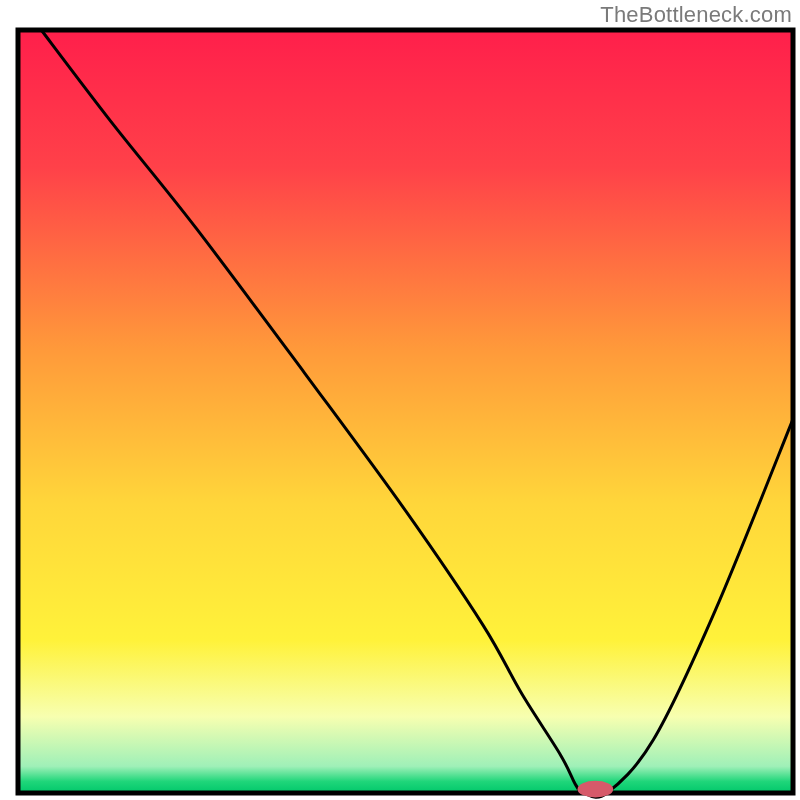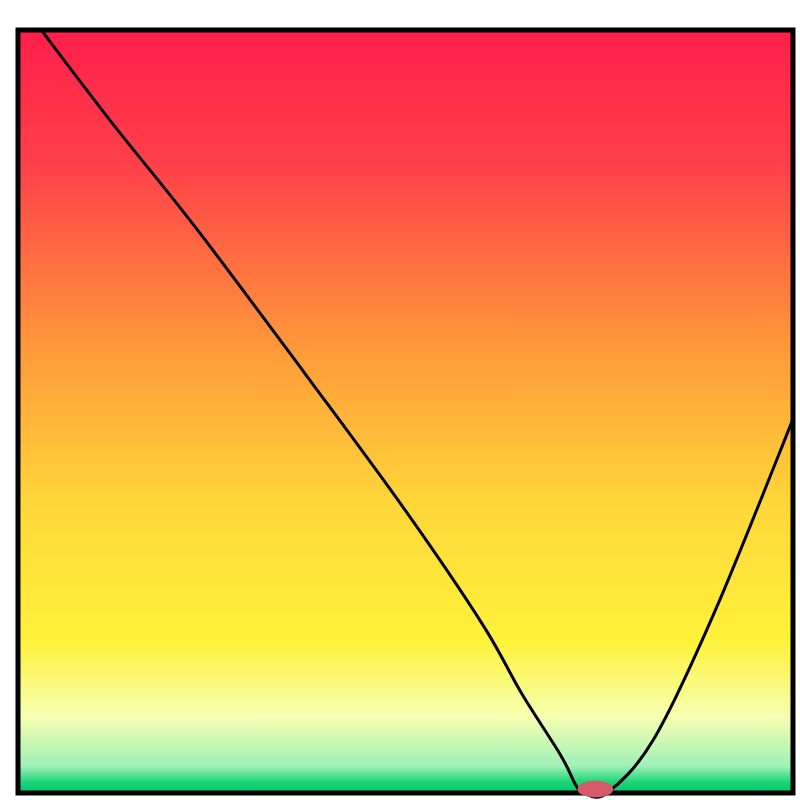--- a/index.html
+++ b/index.html
@@ -30,20 +30,21 @@
     top: 0;
     width: 800px;
     height: 800px;
   }
 </style>
 </head>
 <body>
 
 <div class="stage">
 
+  <div class="watermark">TheBottleneck.com</div>
 
   <svg class="chart" viewBox="0 0 800 800">
     <defs>
       <linearGradient id="bg-grad" x1="0" y1="0" x2="0" y2="1">
       <stop offset="0%" stop-color="#ff1f4b"></stop>
           <stop offset="18%" stop-color="#ff4149"></stop>
           <stop offset="42%" stop-color="#ff9a3a"></stop>
           <stop offset="62%" stop-color="#ffd63a"></stop>
           <stop offset="80%" stop-color="#fff23a"></stop>
           <stop offset="90%" stop-color="#f7ffb0"></stop>

